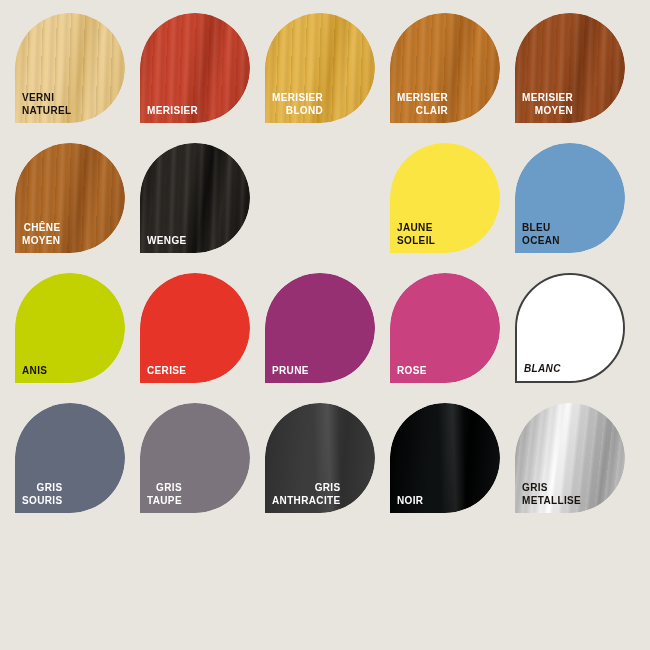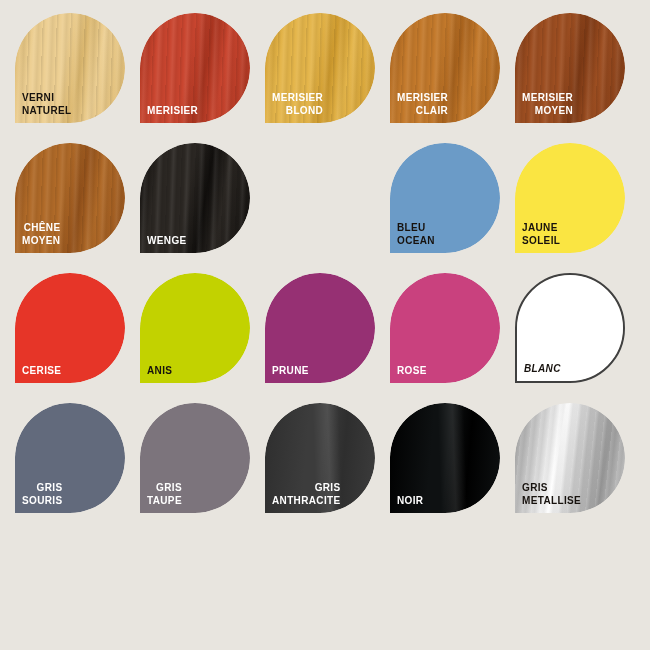--- a/index.html
+++ b/index.html
@@ -113,36 +113,36 @@
       <div class="swatch-label label-light">CHÊNE
 MOYEN</div>
     </div>
     <div class="swatch">
       <div class="swatch-fill" style="background: linear-gradient(100deg, rgb(16, 14, 12) 0%, rgb(43, 39, 35) 18%, rgb(43, 39, 35) 44%, rgb(16, 14, 12) 58%, rgb(43, 39, 35) 72%, rgb(16, 14, 12) 100%);"></div>
       <div class="swatch-grain" style="background: repeating-linear-gradient(92deg, rgba(0, 0, 0, 0.1) 0px, rgba(0, 0, 0, 0) 3px, rgba(255, 255, 255, 0.07) 6px, rgba(0, 0, 0, 0.06) 10px, rgba(0, 0, 0, 0) 14px);"></div>
       <div class="swatch-label label-light">WENGE</div>
     </div>
     <div class="swatch is-empty"></div>
     <div class="swatch">
+      <div class="swatch-fill" style="background: rgb(250, 229, 66);"></div>
+      <div class="swatch-label label-dark">JAUNE
+SOLEIL</div>
+    </div>
+    <div class="swatch">
       <div class="swatch-fill" style="background: rgb(107, 155, 199);"></div>
       <div class="swatch-label label-dark">BLEU
 OCEAN</div>
     </div>
     <div class="swatch">
-      <div class="swatch-fill" style="background: rgb(250, 229, 66);"></div>
-      <div class="swatch-label label-dark">JAUNE
-SOLEIL</div>
+      <div class="swatch-fill" style="background: rgb(194, 210, 0);"></div>
+      <div class="swatch-label label-dark">ANIS</div>
     </div>
     <div class="swatch">
       <div class="swatch-fill" style="background: rgb(230, 53, 40);"></div>
       <div class="swatch-label label-light">CERISE</div>
-    </div>
-    <div class="swatch">
-      <div class="swatch-fill" style="background: rgb(194, 210, 0);"></div>
-      <div class="swatch-label label-dark">ANIS</div>
     </div>
     <div class="swatch">
       <div class="swatch-fill" style="background: rgb(150, 48, 115);"></div>
       <div class="swatch-label label-light">PRUNE</div>
     </div>
     <div class="swatch">
       <div class="swatch-fill" style="background: rgb(201, 65, 126);"></div>
       <div class="swatch-label label-light">ROSE</div>
     </div>
     <div class="swatch has-outline">

